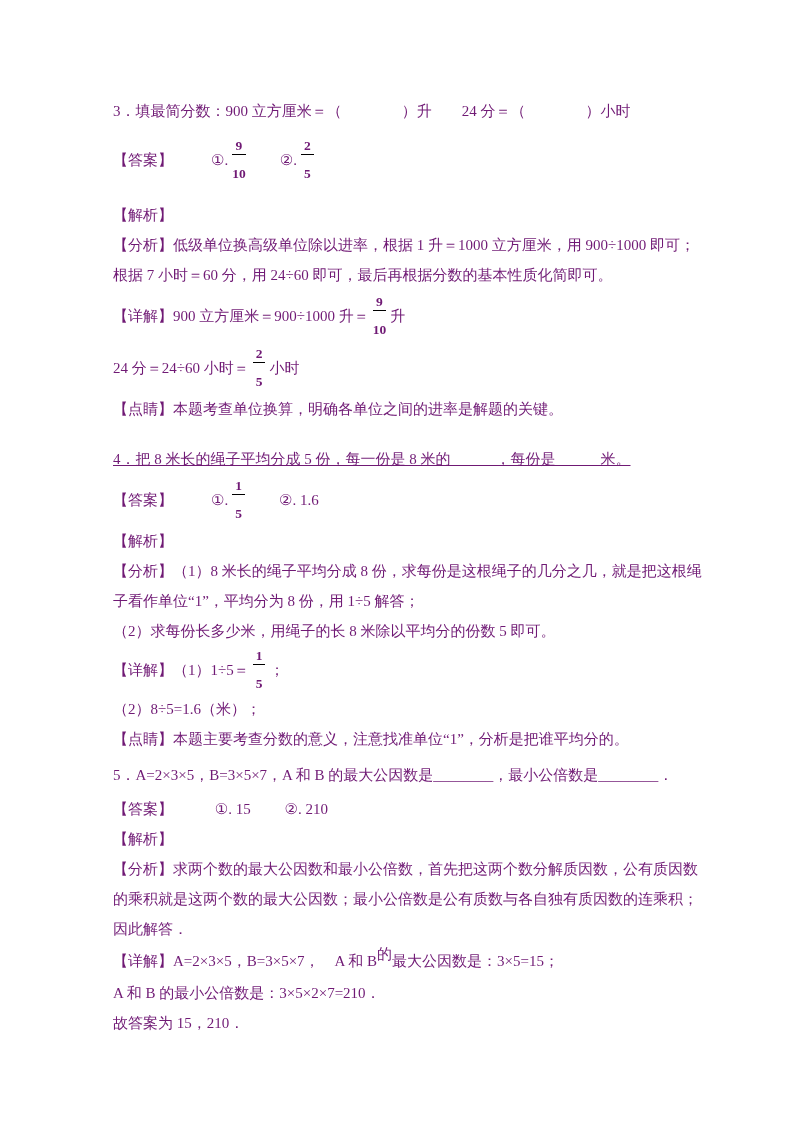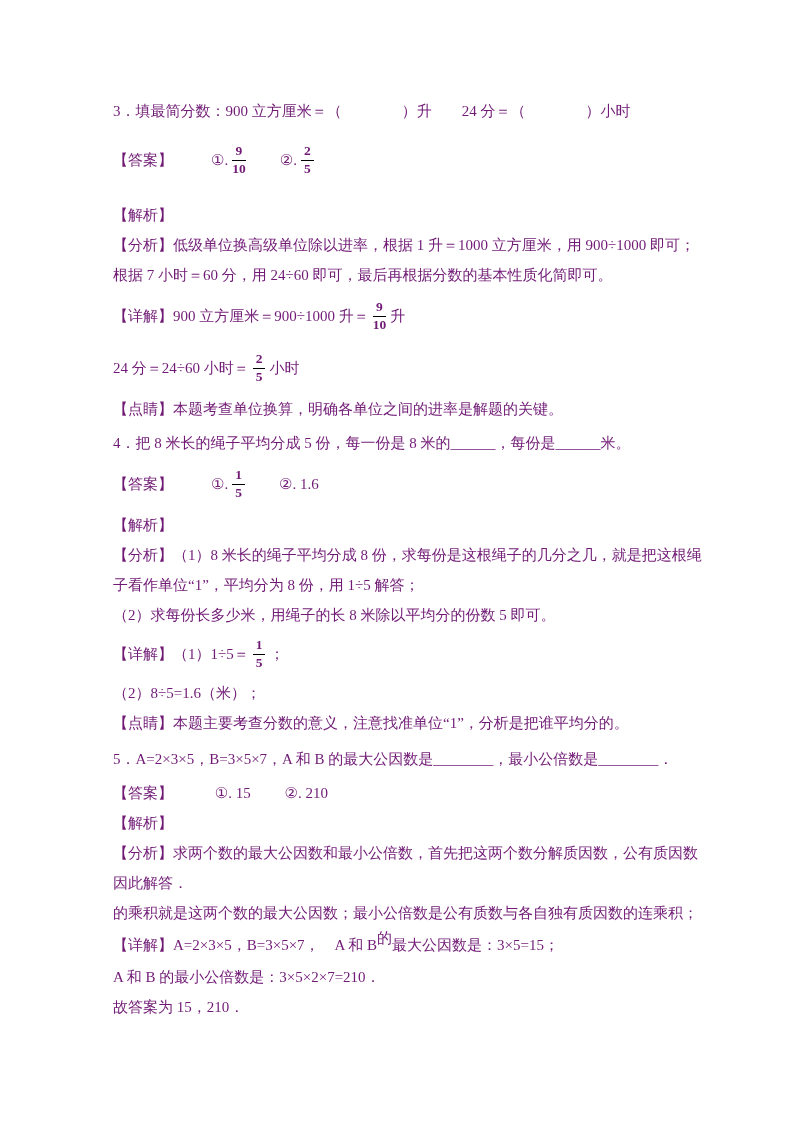--- a/index.html
+++ b/index.html
@@ -12,29 +12,29 @@
     overflow:hidden;
   }
   .content{
     position:absolute;left:113px;top:96px;width:570px;
   }
   .l{line-height:30px;height:30px;white-space:nowrap;}
   .tall{height:52px;display:flex;align-items:center;white-space:nowrap;}
   .tall48{height:48px;display:flex;align-items:center;white-space:nowrap;}
   .mt8{margin-top:8px;}
   .mt14{margin-top:14px;}
-  .mt12{margin-top:4px;}
+  .mt12{margin-top:20px;text-decoration:underline;}
   .mt6{margin-top:6px;}
   .mt4{margin-top:4px;}
   .frac{
     display:inline-block;vertical-align:middle;text-align:center;
     font-weight:bold;line-height:1.05;margin:0 4px;
   }
   .frac .num{display:block;font-size:13.5px;padding:0 3px 1px;}
-  .frac .den{display:block;font-size:13.5px;border-top:1.5px solid #000;padding-top:1px;}
+  .frac .den{display:block;font-size:13.5px;border-top:1.5px solid #000;padding-top:12px;}
   .gap1{margin-left:38px;}
   .gap2{margin-left:30px;}
   .sup{position:relative;top:-7px;}
 </style>
 </head>
 <body>
 
 <div class="page">
   <div class="content">
 
@@ -130,24 +130,24 @@
       <span class="gap1">①. 15</span>
       <span class="gap2">②. 210</span>
     </div>
     <div class="l">
       <span>【解析】</span>
     </div>
     <div class="l">
       <span>【分析】求两个数的最大公因数和最小公倍数，首先把这两个数分解质因数，公有质因数</span>
     </div>
     <div class="l">
-      <span>因此解答．</span>
+      <span>的乘积就是这两个数的最大公因数；最小公倍数是公有质数与各自独有质因数的连乘积；</span>
     </div>
     <div class="l">
-      <span>的乘积就是这两个数的最大公因数；最小公倍数是公有质数与各自独有质因数的连乘积；</span>
+      <span>因此解答．</span>
     </div>
     <div class="l" style="height:34px;line-height:34px;">
       <span>【详解】A=2×3×5，B=3×5×7，　A 和 B</span><span class="sup">的</span><span>最大公因数是：3×5=15；</span>
     </div>
     <div class="l">
       <span>A 和 B 的最小公倍数是：3×5×2×7=210．</span>
     </div>
     <div class="l">
       <span>故答案为 15，210．</span>
     </div>

